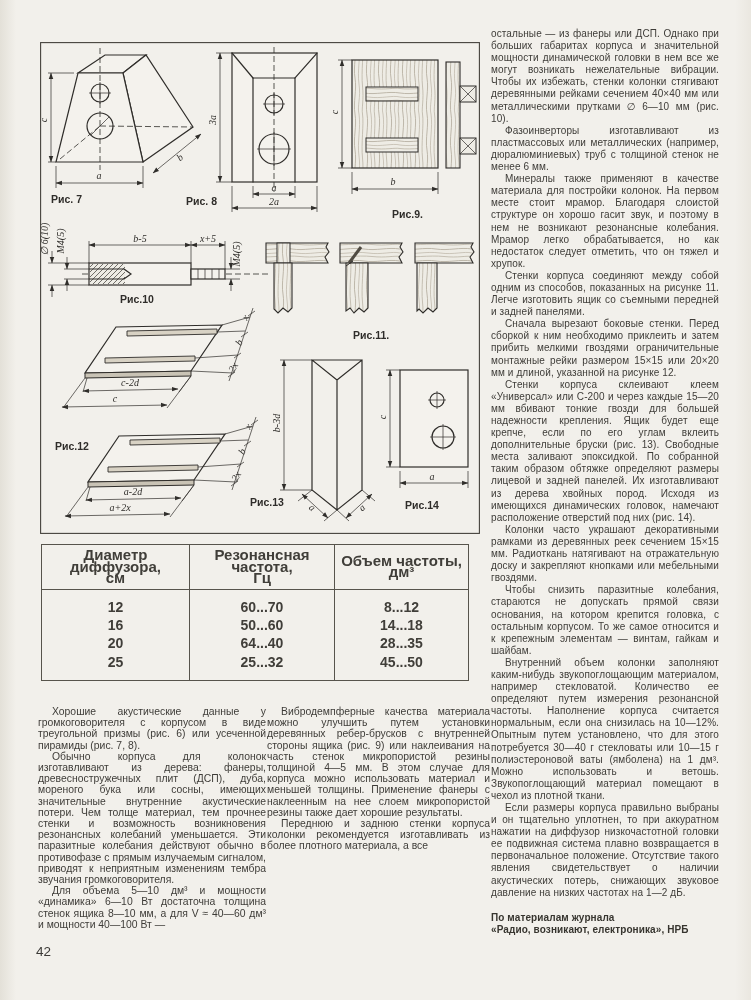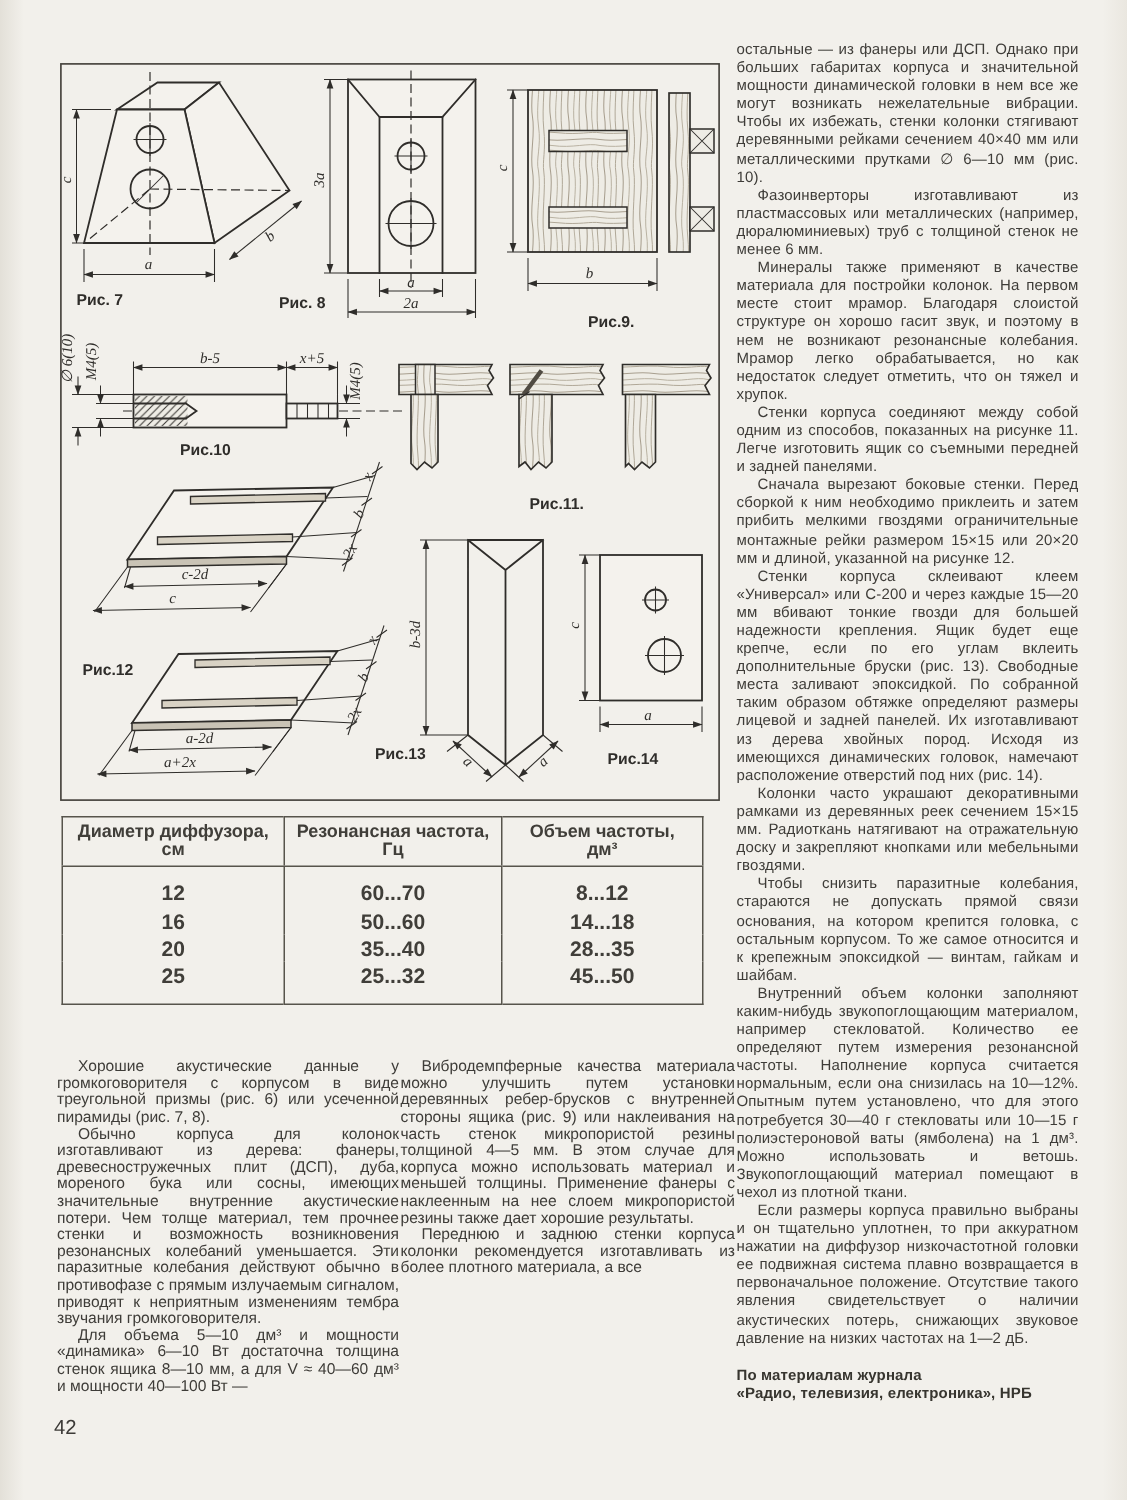--- a/index.html
+++ b/index.html
@@ -14,21 +14,21 @@
   #col-right{left:491px;top:28px;width:228px;font-size:10px;line-height:12.1px;letter-spacing:0.1px;}
   #col-left-b{left:38px;top:706px;width:228px;font-size:10.4px;line-height:11.2px;}
   #col-mid-b{left:267px;top:706px;width:223px;font-size:10.4px;line-height:11.2px;}
   .credit{margin-top:13px;font-weight:700;text-align:left;line-height:12.6px;color:#37352f;}
   #page-number{position:absolute;left:36px;top:944px;font-size:13.5px;color:#3c3a37;}
   
   #spec-table{position:absolute;left:41px;top:544px;width:427px;border-collapse:collapse;
               color:#403e39;table-layout:fixed;}
   #spec-table,#spec-table th,#spec-table td{border:0;}
   #spec-table{border:1.2px solid #57544c;}
-  #spec-table th{border-bottom:1.1px solid #57544c;font-size:12px;line-height:11.5px;
+  #spec-table th{border-bottom:1.1px solid #57544c;font-size:15px;line-height:11.5px;
                  font-weight:700;padding:4px 4px 5px;text-align:center;vertical-align:middle;}
   #spec-table th + th, #spec-table td + td{border-left:1.1px solid #57544c;}
   #spec-table td{font-size:14px;font-weight:700;text-align:center;height:18.4px;padding:0;}
   #spec-table tbody tr:first-child td{padding-top:8px;}
   #spec-table tbody tr:last-child td{padding-bottom:9px;}
   
   #figures-svg{position:absolute;left:40px;top:42px;width:440px;height:492px;}
   .ln{stroke:#2f2d2a;stroke-width:1.2;fill:none;stroke-linecap:square;stroke-linejoin:miter;}
   .lnf{stroke:#2f2d2a;stroke-width:1.2;fill:#f4f2ed;stroke-linejoin:miter;}
   .dim{stroke:#2f2d2a;stroke-width:0.7;fill:none;}
@@ -266,21 +266,21 @@
         <td>60...70</td>
         <td>8...12</td>
       </tr>
       <tr>
         <td>16</td>
         <td>50...60</td>
         <td>14...18</td>
       </tr>
       <tr>
         <td>20</td>
-        <td>35...40</td>
+        <td>64...40</td>
         <td>28...35</td>
       </tr>
       <tr>
         <td>25</td>
         <td>25...32</td>
         <td>45...50</td>
       </tr>
     </tbody>
   </table>
 
@@ -296,23 +296,23 @@
   </div>
 
   <div id="col-right" class="col">
     <p class="para first">остальные — из фанеры или ДСП. Однако при больших габаритах корпуса и значительной мощности динамической головки в нем все же могут возникать нежелательные вибрации. Чтобы их избежать, стенки колонки стягивают деревянными рейками сечением 40×40 мм или металлическими прутками ∅ 6—10 мм (рис. 10).</p>
     <p class="para">Фазоинверторы изготавливают из пластмассовых или металлических (например, дюралюминиевых) труб с толщиной стенок не менее 6 мм.</p>
     <p class="para">Минералы также применяют в качестве материала для постройки колонок. На первом месте стоит мрамор. Благодаря слоистой структуре он хорошо гасит звук, и поэтому в нем не возникают резонансные колебания. Мрамор легко обрабатывается, но как недостаток следует отметить, что он тяжел и хрупок.</p>
     <p class="para">Стенки корпуса соединяют между собой одним из способов, показанных на рисунке 11. Легче изготовить ящик со съемными передней и задней панелями.</p>
     <p class="para">Сначала вырезают боковые стенки. Перед сборкой к ним необходимо приклеить и затем прибить мелкими гвоздями ограничительные монтажные рейки размером 15×15 или 20×20 мм и длиной, указанной на рисунке 12.</p>
     <p class="para">Стенки корпуса склеивают клеем «Универсал» или С-200 и через каждые 15—20 мм вбивают тонкие гвозди для большей надежности крепления. Ящик будет еще крепче, если по его углам вклеить дополнительные бруски (рис. 13). Свободные места заливают эпоксидкой. По собранной таким образом обтяжке определяют размеры лицевой и задней панелей. Их изготавливают из дерева хвойных пород. Исходя из имеющихся динамических головок, намечают расположение отверстий под них (рис. 14).</p>
     <p class="para">Колонки часто украшают декоративными рамками из деревянных реек сечением 15×15 мм. Радиоткань натягивают на отражательную доску и закрепляют кнопками или мебельными гвоздями.</p>
-    <p class="para">Чтобы снизить паразитные колебания, стараются не допускать прямой связи основания, на котором крепится головка, с остальным корпусом. То же самое относится и к крепежным эпоксидкой — винтам, гайкам и шайбам.</p>
+    <p class="para">Чтобы снизить паразитные колебания, стараются не допускать прямой связи основания, на котором крепится головка, с остальным корпусом. То же самое относится и к крепежным элементам — винтам, гайкам и шайбам.</p>
     <p class="para">Внутренний объем колонки заполняют каким-нибудь звукопоглощающим материалом, например стекловатой. Количество ее определяют путем измерения резонансной частоты. Наполнение корпуса считается нормальным, если она снизилась на 10—12%. Опытным путем установлено, что для этого потребуется 30—40 г стекловаты или 10—15 г полиэстероновой ваты (ямболена) на 1 дм³. Можно использовать и ветошь. Звукопоглощающий материал помещают в чехол из плотной ткани.</p>
     <p class="para">Если размеры корпуса правильно выбраны и он тщательно уплотнен, то при аккуратном нажатии на диффузор низкочастотной головки ее подвижная система плавно возвращается в первоначальное положение. Отсутствие такого явления свидетельствует о наличии акустических потерь, снижающих звуковое давление на низких частотах на 1—2 дБ.</p>
     <div class="credit">
       <div>По материалам журнала</div>
-      <div>«Радио, телевизия, електроника», НРБ</div>
+      <div>«Радио, возникают, електроника», НРБ</div>
     </div>
   </div>
 
   <div id="page-number">42</div>
 </div>
 
 </body></html>

